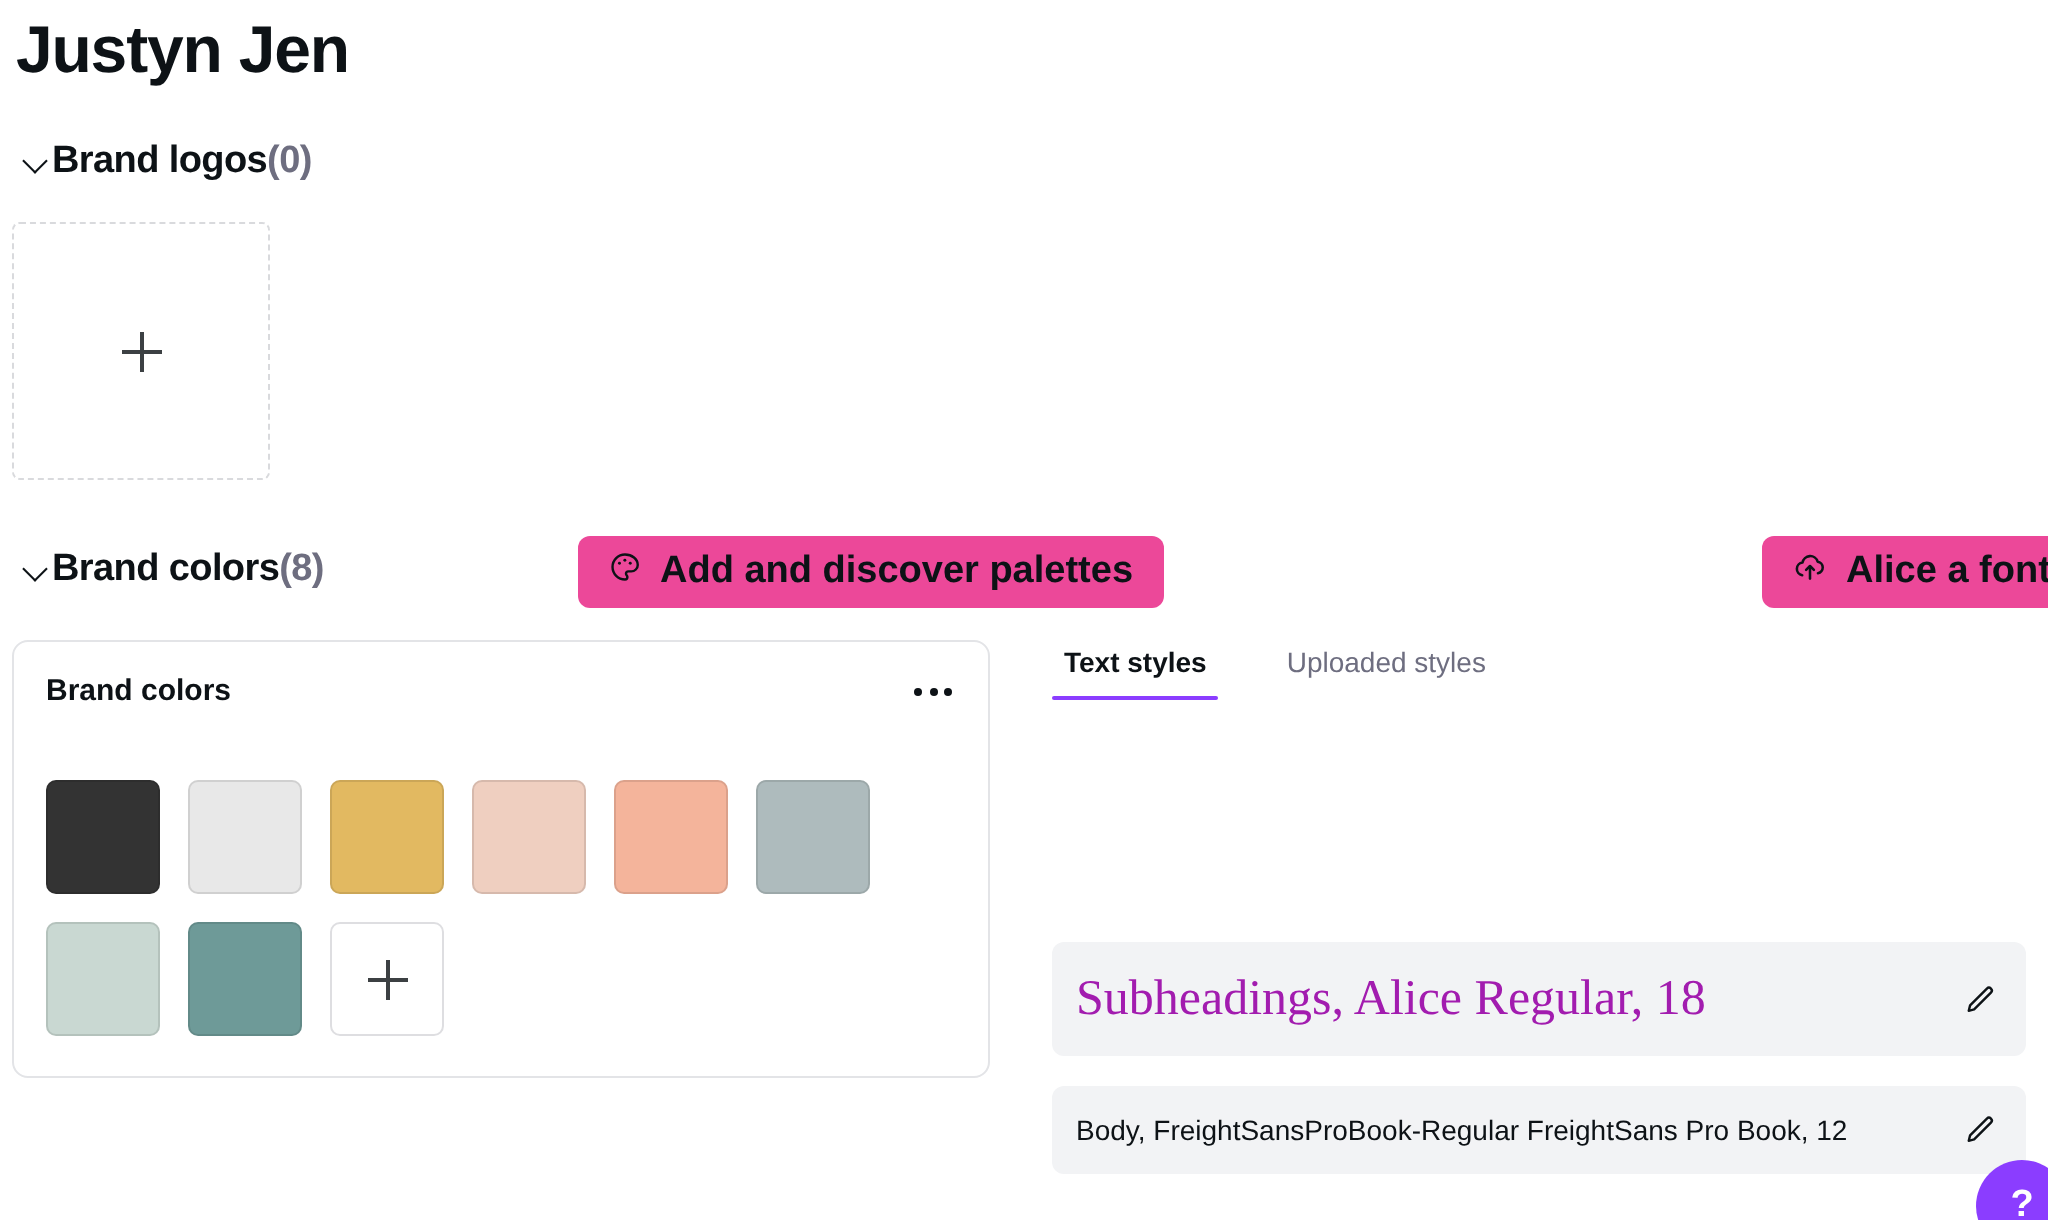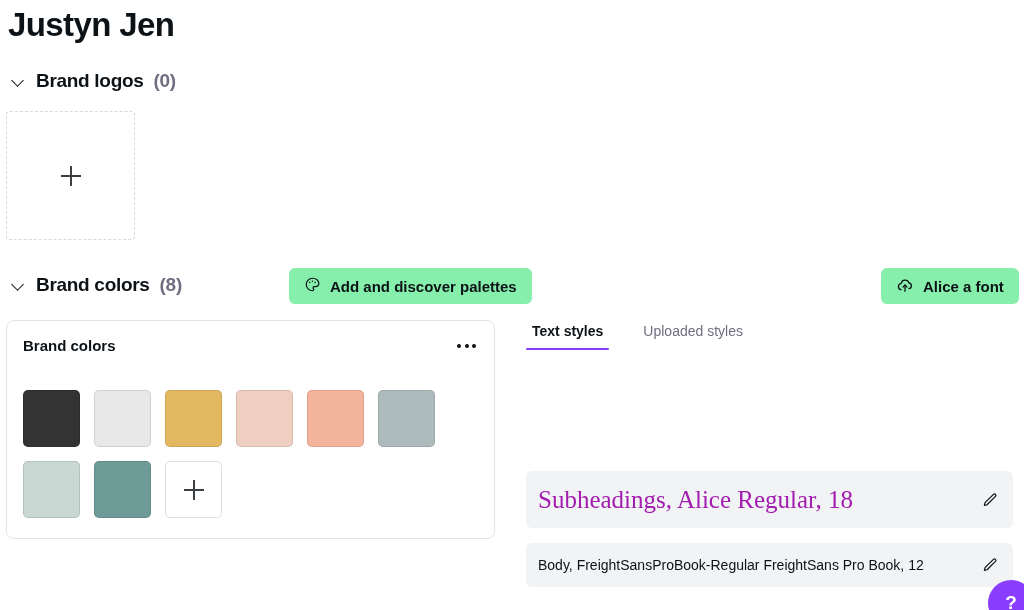--- a/index.html
+++ b/index.html
@@ -15,21 +15,21 @@
 
   
   .page-title {
     position: absolute; left: 8px; top: 6px;
     font-size: 33px; font-weight: bold;
     letter-spacing: -0.6px; color: #0d1216;
   }
 
   
   .section-head {
-    display: flex; align-items: center; gap: 10px;
+    display: flex; align-items: center; 
   }
   .chev {
     width: 14px; height: 14px; display: inline-block;
     position: relative; flex: none;
   }
   .chev::before {
     content: ""; position: absolute; left: 1px; top: 2px;
     width: 8px; height: 8px;
     border-right: 1.8px solid #0d1216;
     border-bottom: 1.8px solid #0d1216;
@@ -59,23 +59,23 @@
   }
   .plus::before { left: 0; top: 9px; width: 20px; height: 2px; }
   .plus::after  { top: 0; left: 9px; height: 20px; width: 2px; }
 
   
   .colors-head { position: absolute; left: 12px; top: 274px; }
   .pill-btn {
     position: absolute;
     display: inline-flex; align-items: center; gap: 9px;
     height: 36px; padding: 0 15px;
-    background: #86efac; border: none; border-radius: 6px;
-    font-family: "Liberation Sans", sans-serif;
-    font-size: 15px; font-weight: bold; color: #0d1216;
+    background: #ec4899; border: none; border-radius: 6px;
+    font-family: "Liberation Sans", sans-serif;
+    font-size: 19px; font-weight: bold; color: #0d1216;
     white-space: nowrap; cursor: pointer;
   }
   .btn-palettes { left: 289px; top: 268px; }
   .btn-upload   { left: 881px; top: 268px; }
 
   .card {
     position: absolute; left: 6px; top: 320px;
     width: 489px; height: 219px;
     border: 1px solid #e3e4e7; border-radius: 8px;
     background: #fff;

